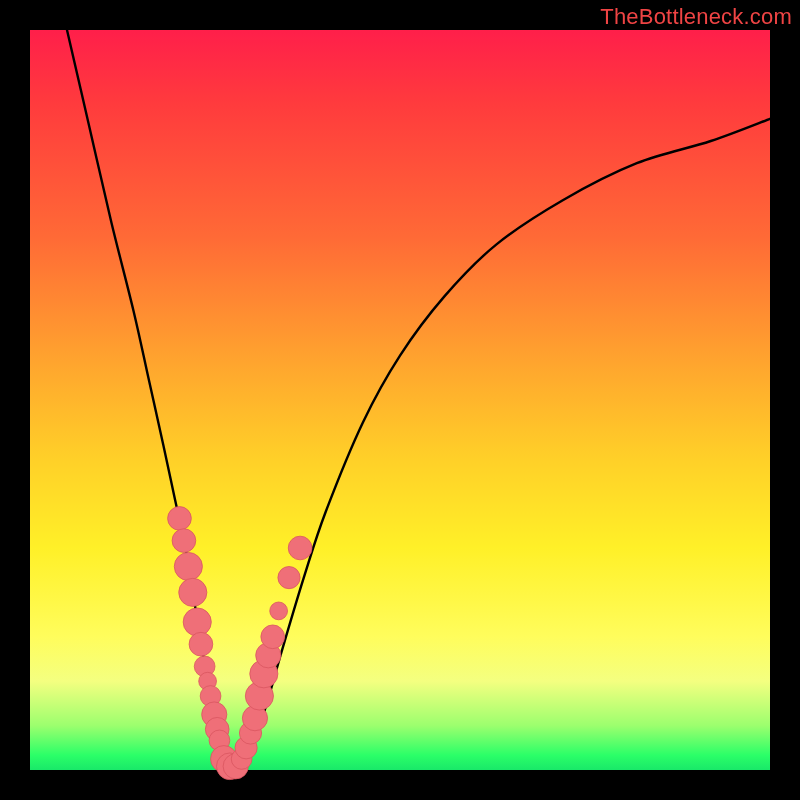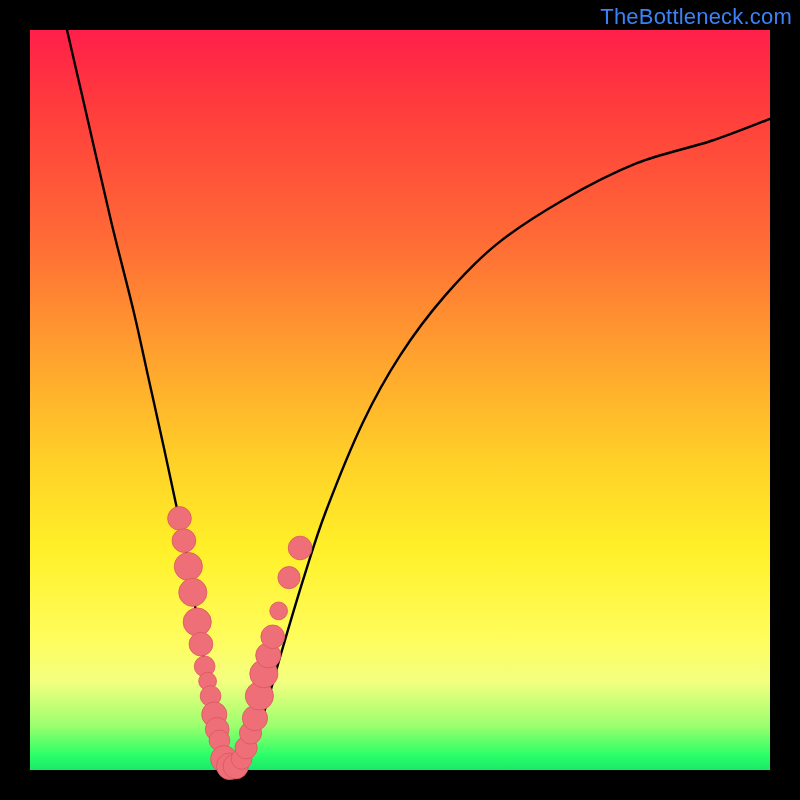--- a/index.html
+++ b/index.html
@@ -36,21 +36,21 @@
       #f4ff80 88%,
       #9cff6e 94%,
       #2bff68 98%,
       #19e869 100%
     );
   }
   .watermark {
     position: absolute;
     top: 4px;
     right: 8px;
-    color: #3b82f6;
+    color: #ef4444;
     font-size: 22px;
     letter-spacing: 0.2px;
     font-weight: 400;
     user-select: none;
     margin-left: 12px;
   }
   svg.curve {
     position: absolute;
     left: 0; top: 0;
     width: 740px; height: 740px;

